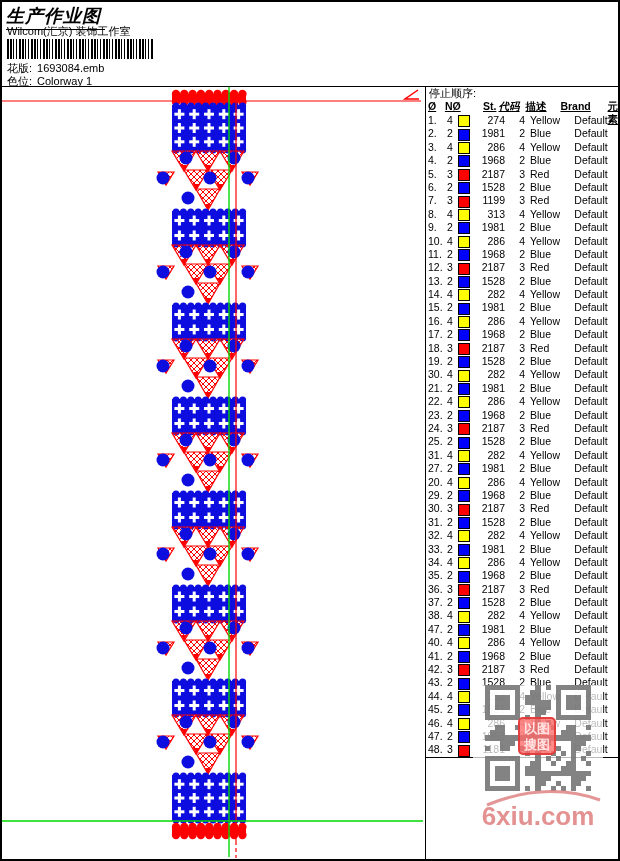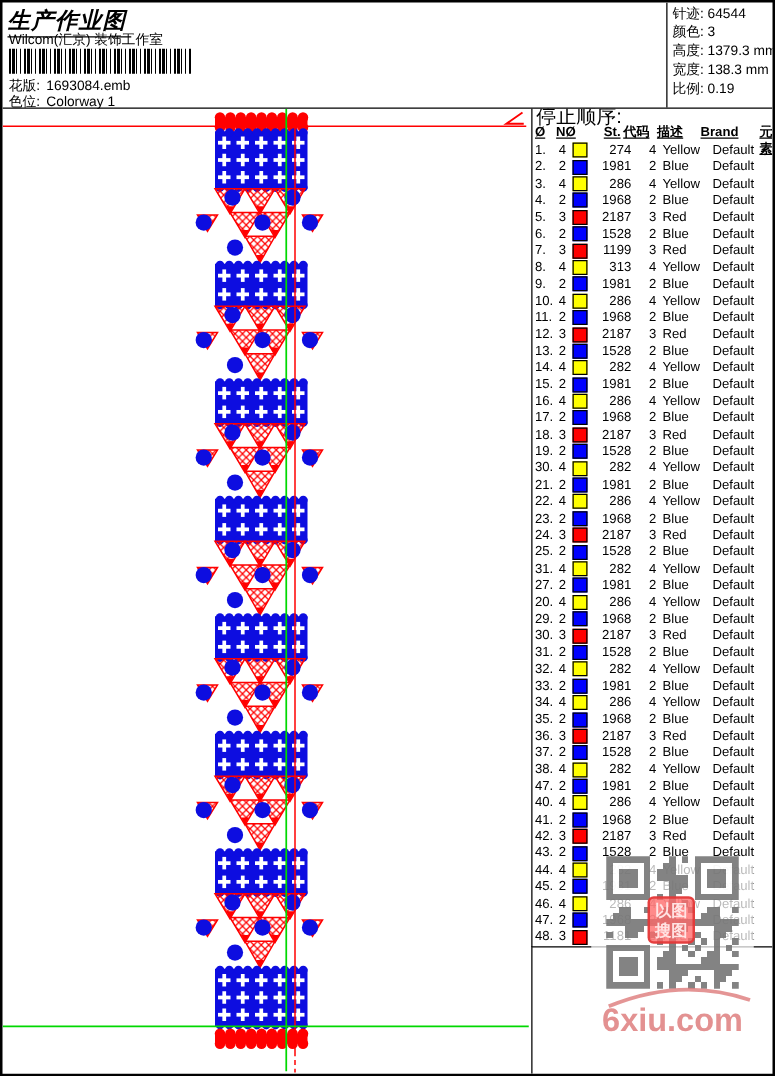--- a/index.html
+++ b/index.html
@@ -17,31 +17,31 @@
   .meta-row .lbl{margin-right:5px;}
   .header-info{position:absolute;left:531px;top:0;width:85px;height:84px;border-left:1px solid #000;
                padding:2px 0 0 4px;box-sizing:border-box;font-size:11px;line-height:15px;white-space:nowrap;}
   .info-row .lbl{margin-right:3px;}
   
   .design-canvas{position:absolute;left:0;top:85px;width:423px;height:772px;}
   
   .stop-table{position:absolute;left:423px;top:85px;width:193px;height:671px;box-sizing:border-box;
               border-left:1px solid #000;border-bottom:1px solid #000;font-size:10.5px;overflow:hidden;}
   .divider-ext{position:absolute;left:423px;top:756px;height:101px;width:0;border-left:1px solid #000;}
-  .table-title{height:13px;line-height:13px;padding-left:3px;font-size:16px;}
+  .table-title{height:13px;line-height:13px;padding-left:3px;font-size:11px;}
   .thead{display:flex;height:14px;line-height:13px;padding-left:2px;font-weight:bold;}
   .thead span{text-decoration:underline;}
   .h1{width:19px;} .h2{width:26px;} .h3{width:32px;text-align:right;}
-  .h4{width:26px;text-align:right;} .h5{width:37px;padding-left:6px;} .h6{width:44px;padding-left:2px;} .h7{flex:1;text-align:left;padding-left:8px;}
+  .h4{width:26px;text-align:right;font-style:italic;} .h5{width:37px;padding-left:6px;} .h6{width:44px;padding-left:2px;} .h7{flex:1;text-align:left;padding-left:8px;}
   .tbody{}
   .trow{display:flex;align-items:center;height:13.4px;line-height:13.4px;padding-left:2px;}
   .c-n{width:19px;} .c-needle{width:11px;} .c-chipwrap{width:15px;}
   .chip{display:inline-block;width:10px;height:10px;border:1px solid #000;vertical-align:middle;}
   .c-st{width:32px;text-align:right;} .c-code{width:20px;text-align:right;}
-  .c-desc{width:38px;padding-left:5px;} .c-brand{width:42px;padding-left:2px;} .c-elem{flex:1;}
+  .c-desc{width:38px;padding-left:5px;} .c-brand{width:42px;padding-left:2px;text-align:center;} .c-elem{flex:1;}
   
   .wm{position:absolute;left:471px;top:683px;width:130px;height:152px;background:rgba(255,255,255,0.72);}
   .wm-qr{position:absolute;left:12px;top:0;width:106px;height:106px;}
   .wm-stamp{position:absolute;left:45px;top:32px;width:38px;height:38px;box-sizing:border-box;
             background:rgba(255,105,105,0.78);border:2px solid rgba(225,50,50,0.85);border-radius:5px;
             color:#ffe3e3;font-size:13px;font-weight:bold;text-align:center;line-height:16px;padding-top:2px;}
   .wm-brand{position:absolute;left:0;top:104px;width:130px;height:46px;}
 </style>
 </head>
 <body>
@@ -52,27 +52,20 @@
     <div class="header-left">
       <div class="page-title">生产作业图</div>
       <div class="studio">Wilcom(汇京) 装饰工作室</div>
       <div class="barcode"></div>
       <div class="meta-row" style="top:59px;">
         <span class="lbl">花版:</span><span>1693084.emb</span>
       </div>
       <div class="meta-row" style="top:72px;">
         <span class="lbl">色位:</span><span>Colorway 1</span>
       </div>
-    </div>
-    <div class="header-info">
-      <div class="info-row"><span class="lbl">针迹:</span><span>64544</span></div>
-      <div class="info-row"><span class="lbl">颜色:</span><span>3</span></div>
-      <div class="info-row"><span class="lbl">高度:</span><span>1379.3 mm</span></div>
-      <div class="info-row"><span class="lbl">宽度:</span><span>138.3 mm</span></div>
-      <div class="info-row"><span class="lbl">比例:</span><span>0.19</span></div>
     </div>
   </div>
 
   <svg class="design-canvas" id="design-svg" viewBox="0 0 423 772">
       <defs>
         <pattern id="lat" width="6" height="6" patternUnits="userSpaceOnUse">
           <path d="M0,6 L6,0 M0,0 L6,6" stroke="#ff0000" stroke-width="1"></path>
         </pattern>
       </defs>
       <rect x="170" y="7" width="74" height="8" fill="#ff0000"></rect>

